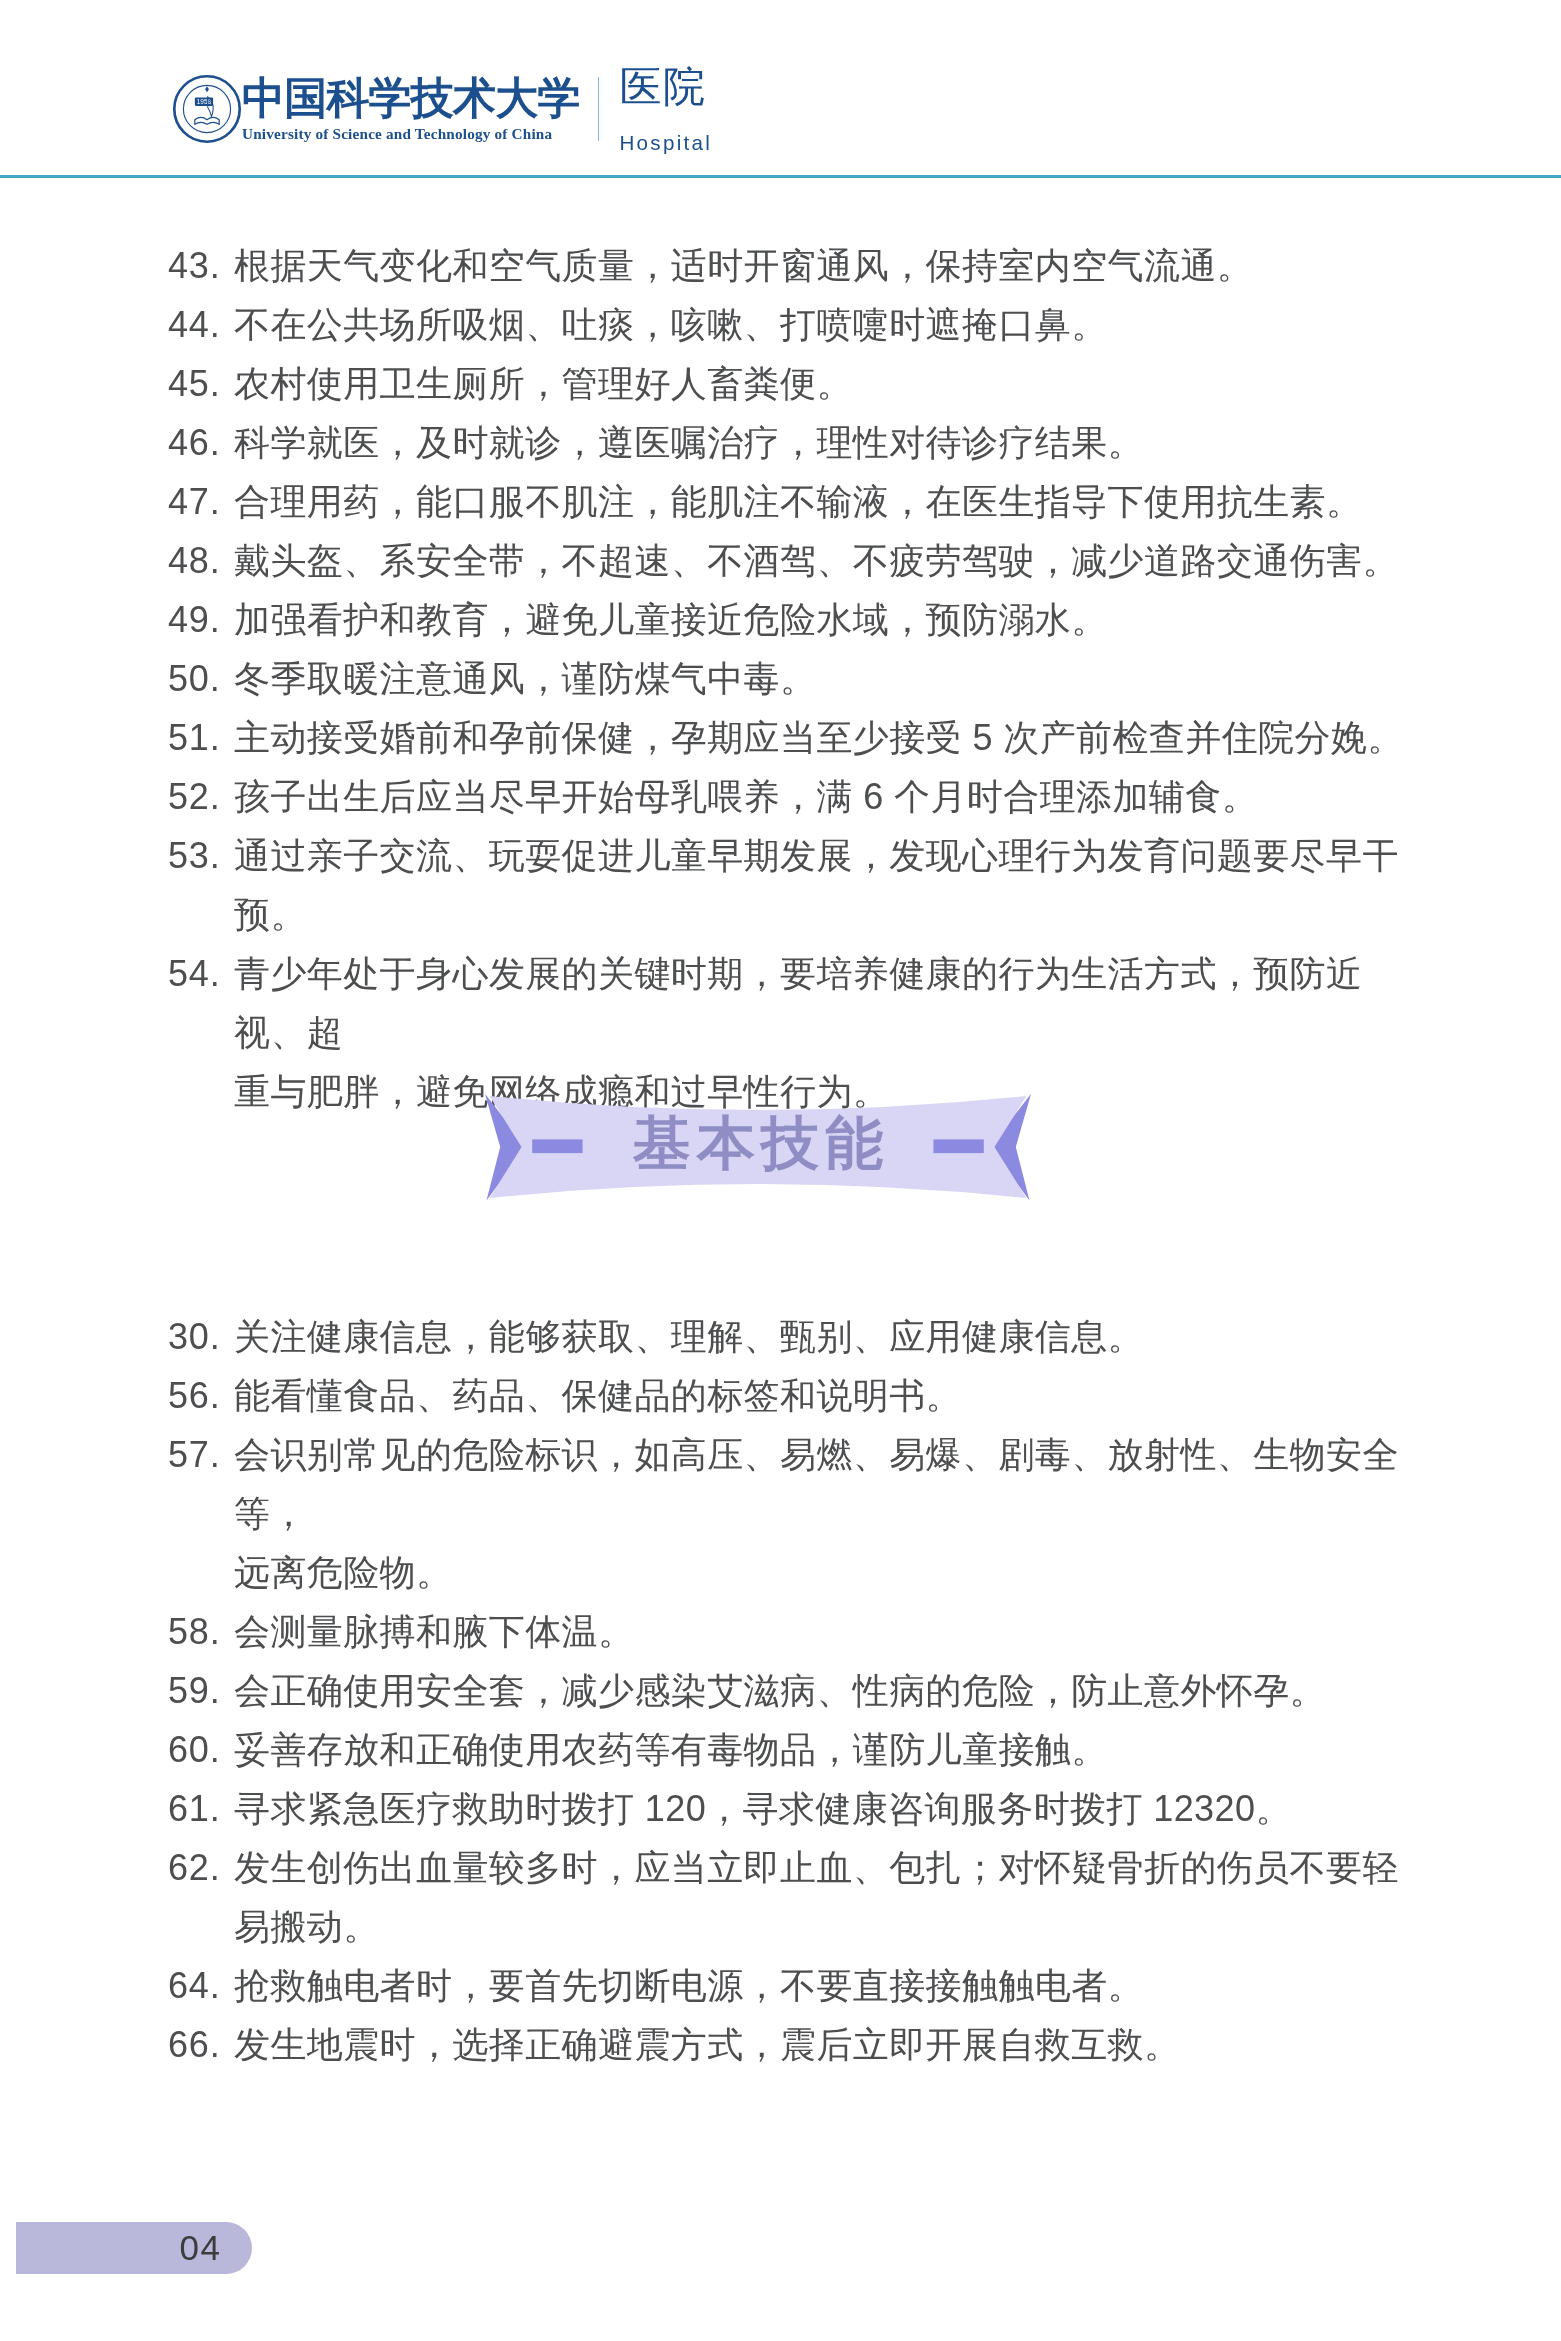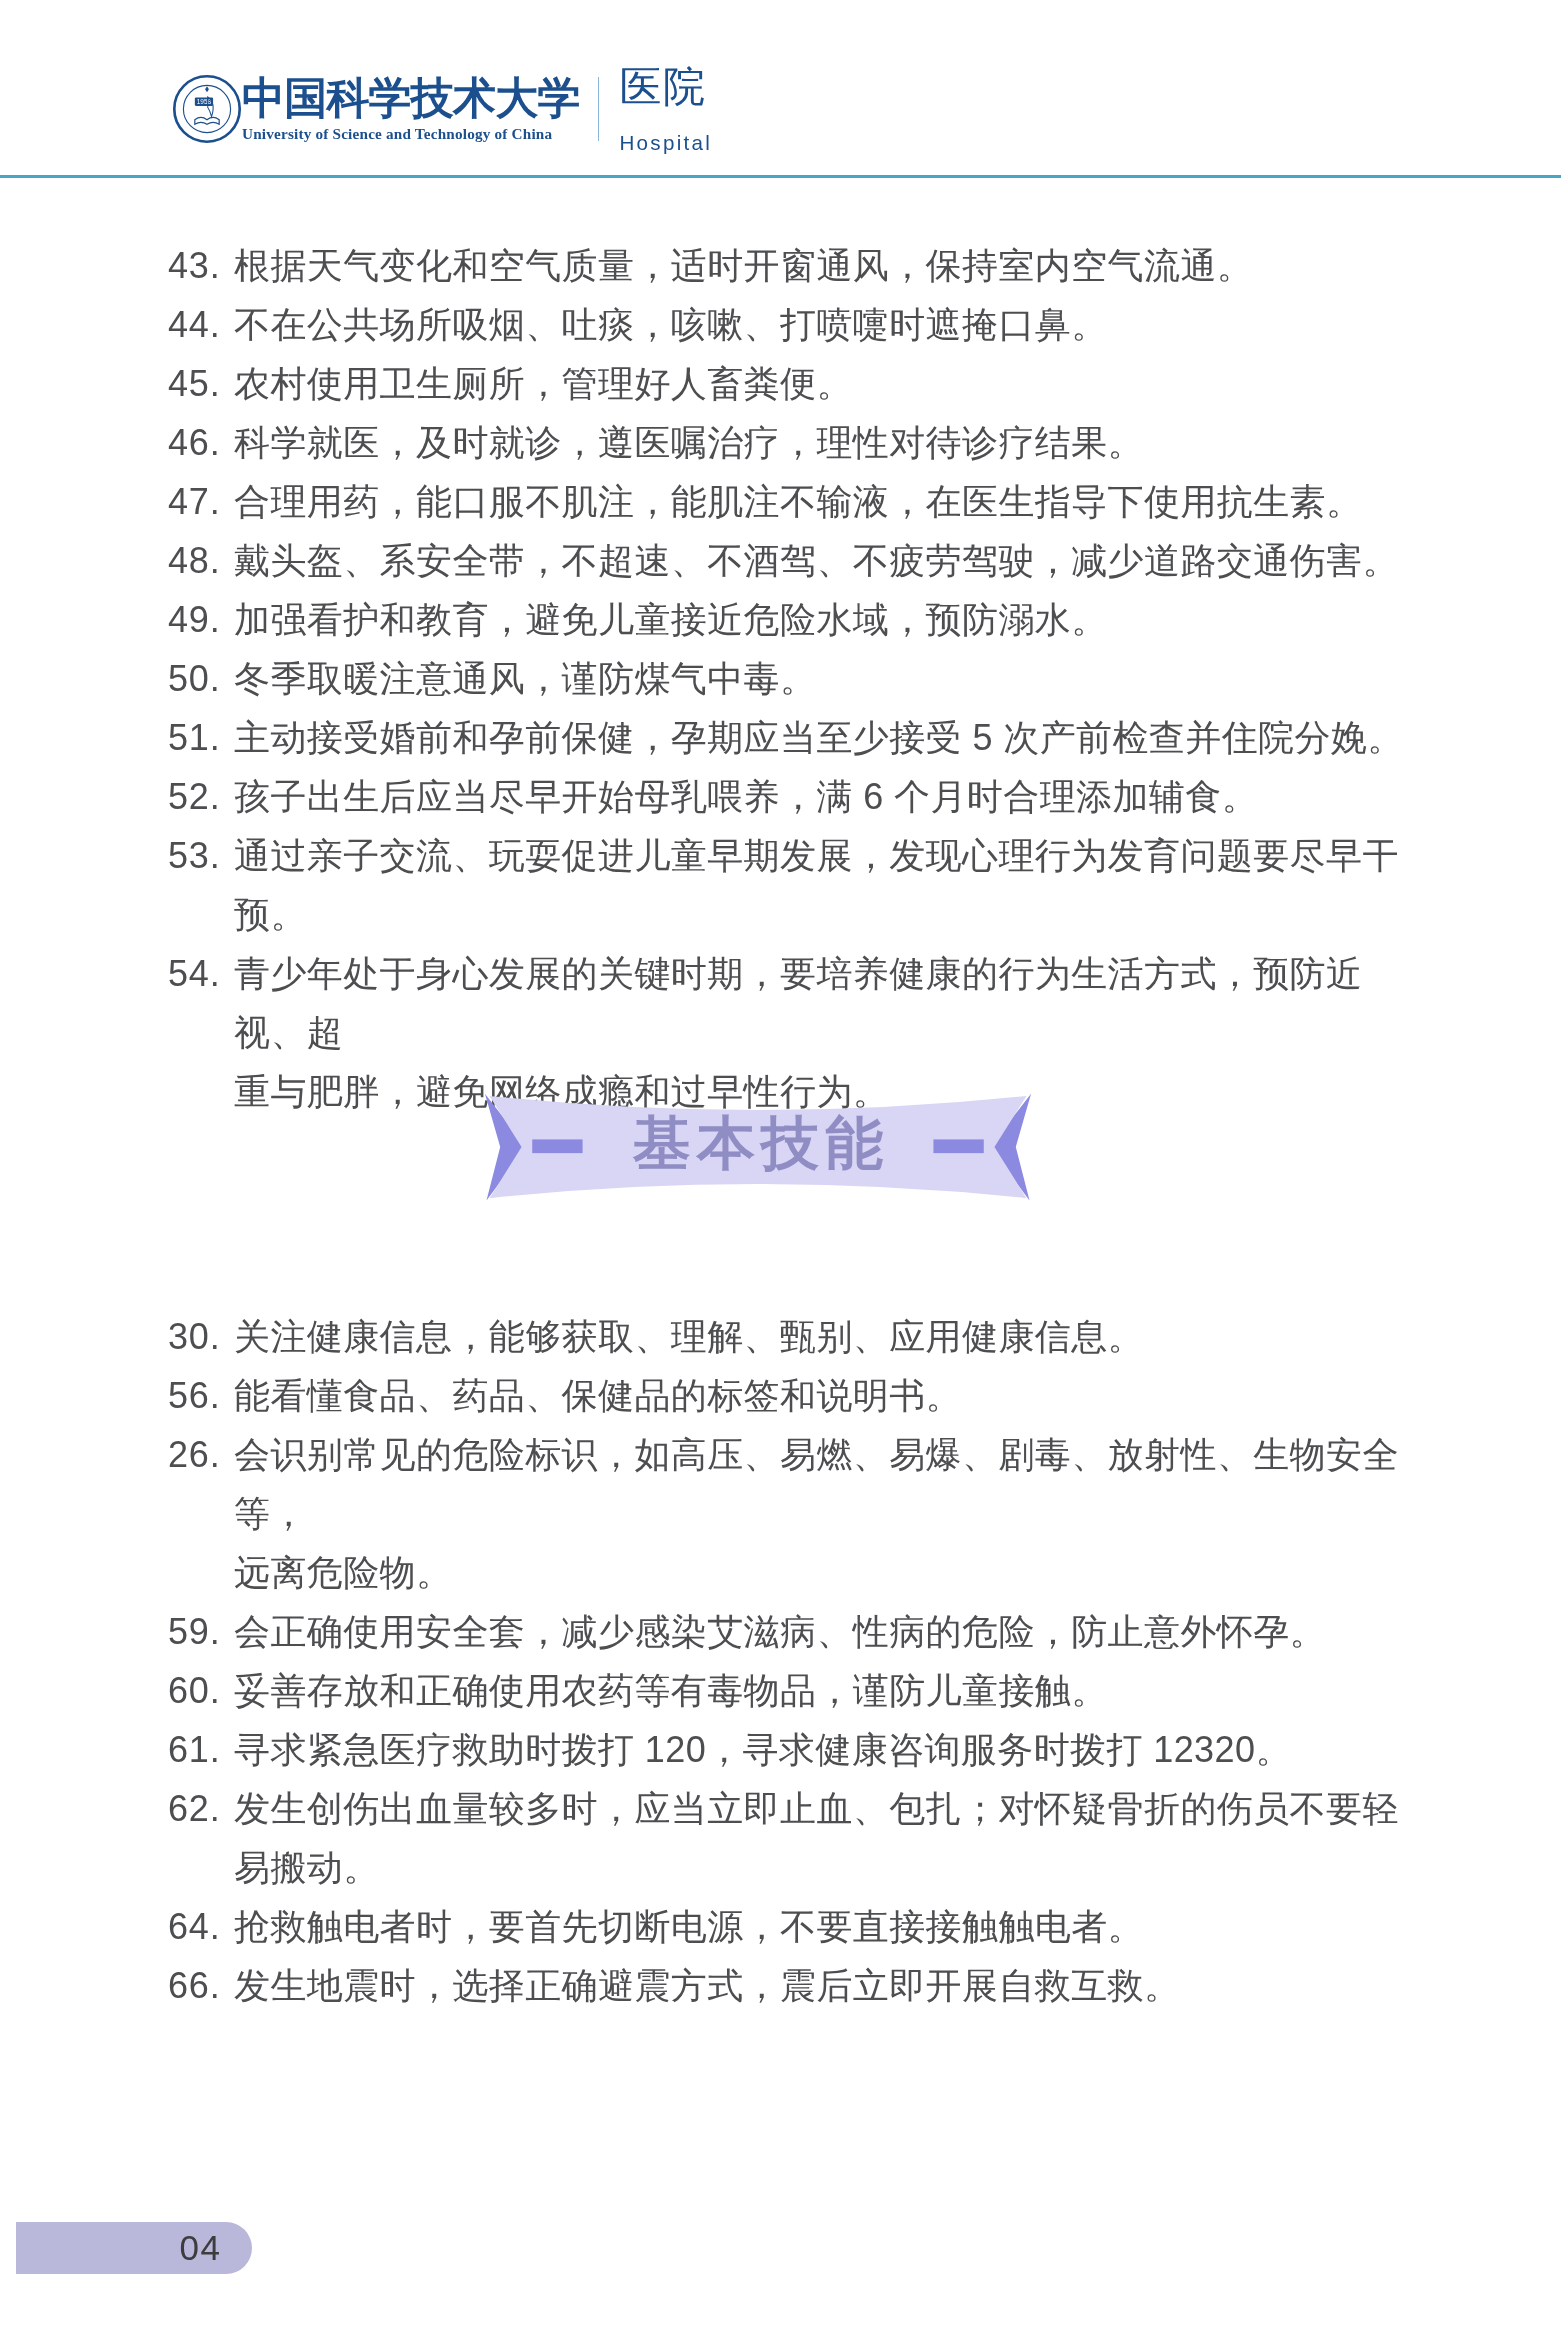--- a/index.html
+++ b/index.html
@@ -193,25 +193,29 @@
       <span class="num">30.</span>
       <span class="txt">关注健康信息，能够获取、理解、甄别、应用健康信息。</span>
     </div>
 
     <div class="item">
       <span class="num">56.</span>
       <span class="txt">能看懂食品、药品、保健品的标签和说明书。</span>
     </div>
 
     <div class="item">
-      <span class="num">26.</span>
+      <span class="num">57.</span>
       <span class="txt">会识别常见的危险标识，如高压、易燃、易爆、剧毒、放射性、生物安全等，
 远离危险物。</span>
     </div>
 
+    <div class="item">
+      <span class="num">58.</span>
+      <span class="txt">会测量脉搏和腋下体温。</span>
+    </div>
 
     <div class="item">
       <span class="num">59.</span>
       <span class="txt">会正确使用安全套，减少感染艾滋病、性病的危险，防止意外怀孕。</span>
     </div>
 
     <div class="item">
       <span class="num">60.</span>
       <span class="txt">妥善存放和正确使用农药等有毒物品，谨防儿童接触。</span>
     </div>

